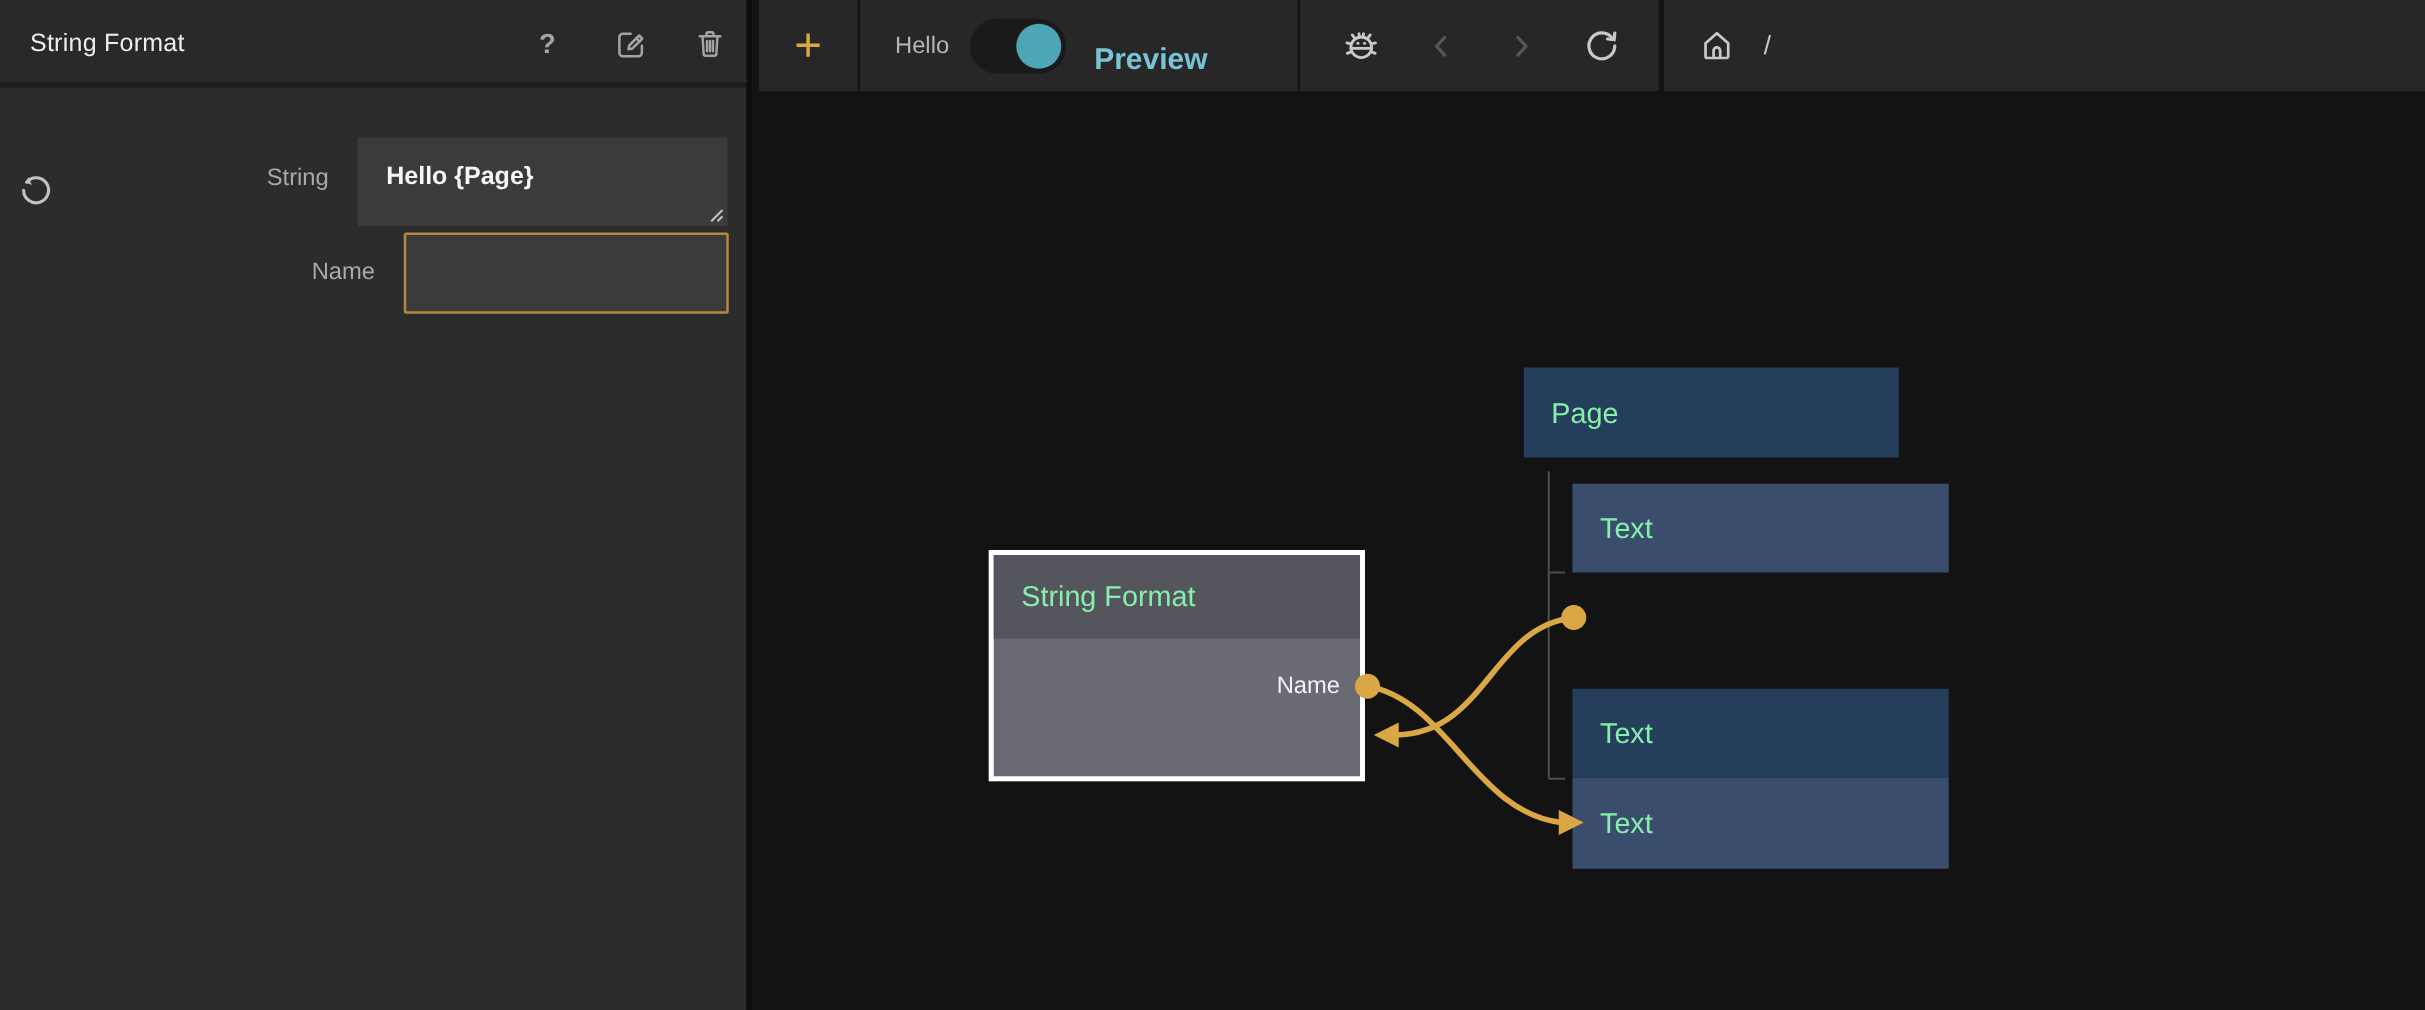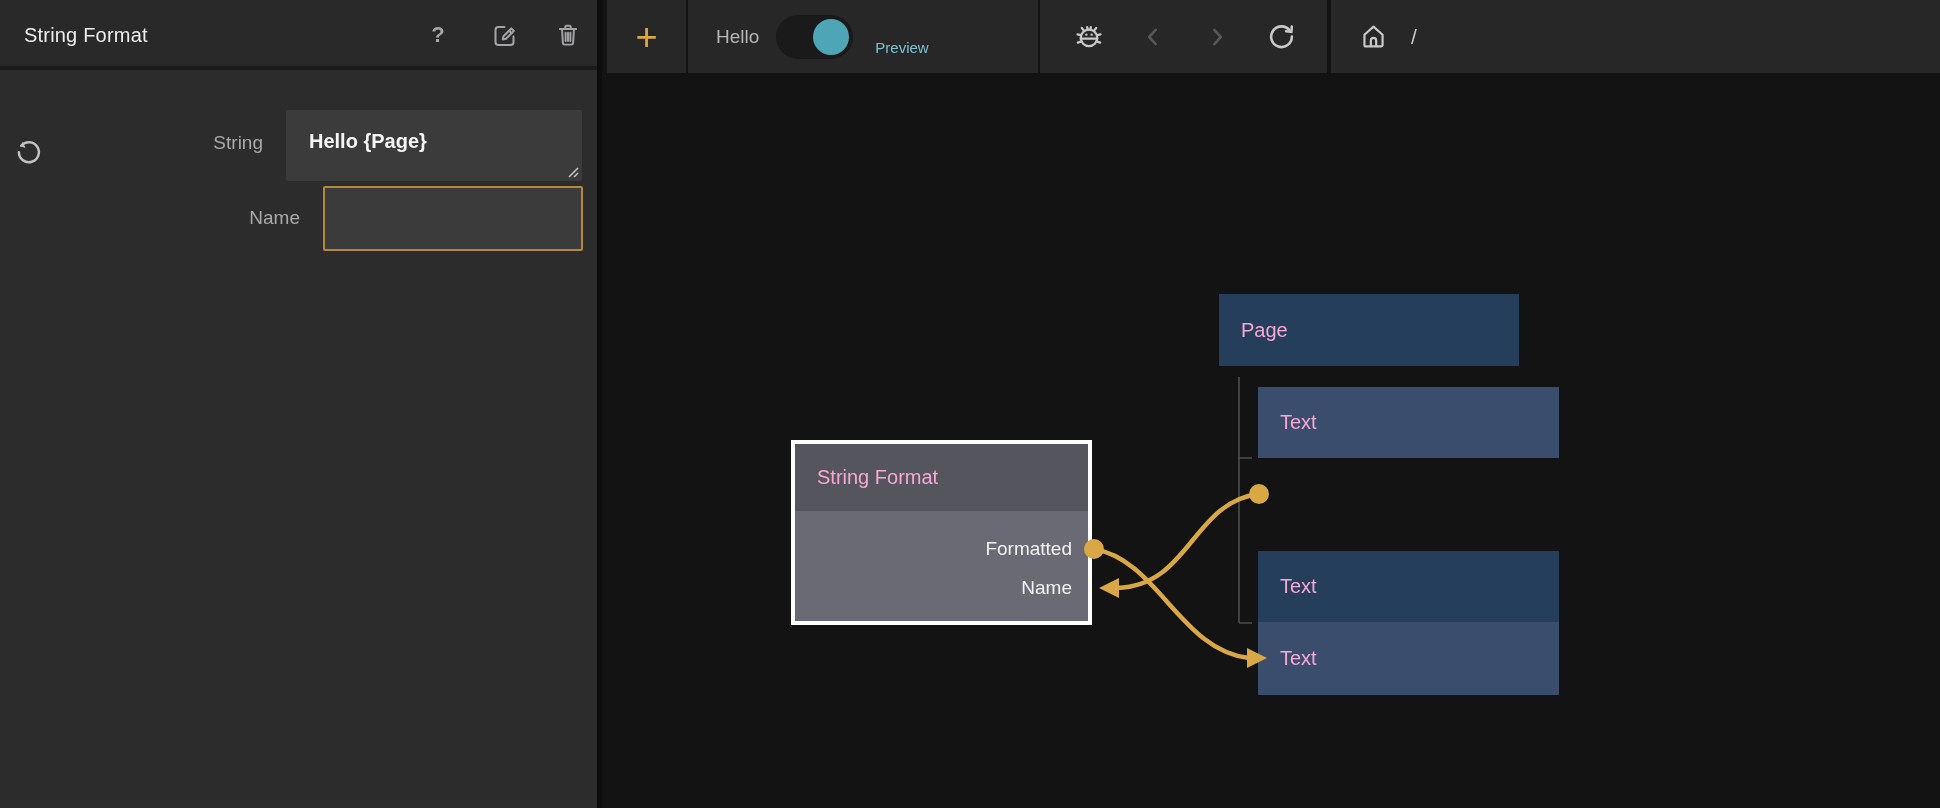--- a/index.html
+++ b/index.html
@@ -43,28 +43,28 @@
   #seg-nav   { left:1040px; width:287px; padding-left:33px; gap:32px; }
   #seg-crumb { left:1331px; width:609px; padding-left:26px; gap:22px; }
 
   #add-btn { background:none; border:none; color:var(--amber,#D9A845);
     font-size:38px; font-weight:300; line-height:38px; cursor:pointer; font-family:inherit; }
   #design-label { font-size:19px; color:#B5B5B5; }
   #toggle { width:77px; height:44px; margin:0 22px 0 17px; background:#1A1A1A;
     border-radius:22px; position:relative; cursor:pointer; }
   #toggle-knob { position:absolute; right:4px; top:4px; width:36px; height:36px;
     border-radius:50%; background:var(--teal,#4DA5B5); }
-  #preview-label { font-size:15px; font-weight:400; color:var(--preview-blue,#79C3D6);margin-top:22px; }
+  #preview-label { font-size:24px; font-weight:700; color:var(--preview-blue,#79C3D6);margin-top:22px; }
   .tool-icon-btn { background:none; border:none; cursor:pointer; width:32px; height:32px;
     display:flex; align-items:center; justify-content:center; padding:0; }
   #crumb-path { font-size:21px; color:#C9C9C9; }
 
   
   .blue-node { position:absolute; background:var(--node-blue,#243E5B); }
-  .node-label { position:absolute; left:22px; top:0; font-size:20px; color:#f9a8d4;
+  .node-label { position:absolute; left:22px; top:0; font-size:23px; color:#86efac;
     display:flex; align-items:center; height:100%; }
   .node-header { position:relative; width:100%; }
   .node-row { position:relative; width:100%; background:var(--node-blue-light,#3B4D6C); }
 
   #page-node { left:1219px; top:294px; width:300px; height:72px; }
   #text-input-node { left:1258px; top:387px; width:301px; height:143px; background:none; }
   #text-input-header { height:72px; background:var(--node-blue,#243E5B); }
   #text-input-row { height:71px; }
   #text-node { left:1258px; top:551px; width:301px; height:144px; background:none; }
   #text-node-header { height:71px; background:var(--node-blue,#243E5B); }
@@ -204,21 +204,20 @@
     <div class="node-row" id="text-node-row">
       <span class="node-label">Text</span>
     </div>
   </div>
 
   <div id="sf-node">
     <div id="sf-header">
       <span class="node-label">String Format</span>
     </div>
     <div id="sf-body">
-      <div class="sf-port">Formatted</div>
       <div class="sf-port">Name</div>
     </div>
   </div>
 
   <svg id="wire-layer" width="1940" height="808" viewBox="0 0 1940 808">
 
     <path d="M1239 377 V623 M1239 458 H1252 M1239 623 H1252" stroke="#4E4E4E" stroke-width="1.6" fill="none"></path>
 
     <path class="clickable" d="M1094 549 C1158 560 1180 650 1249 658" stroke="#D9A845" stroke-width="4.5" fill="none" stroke-linecap="round"></path>
     <polygon points="1267,658 1247,648 1247,668" fill="#D9A845"></polygon>

